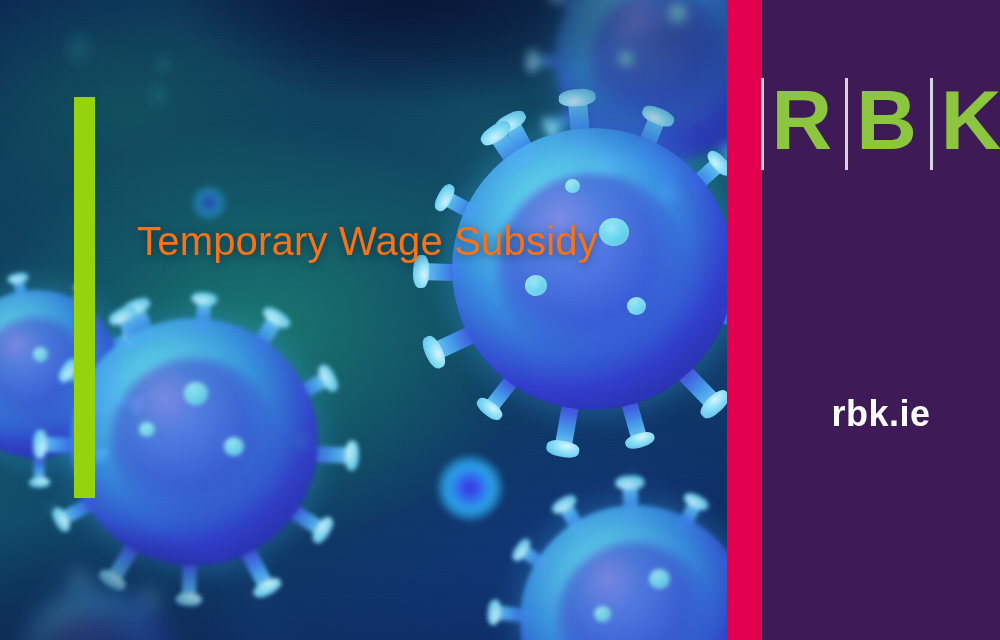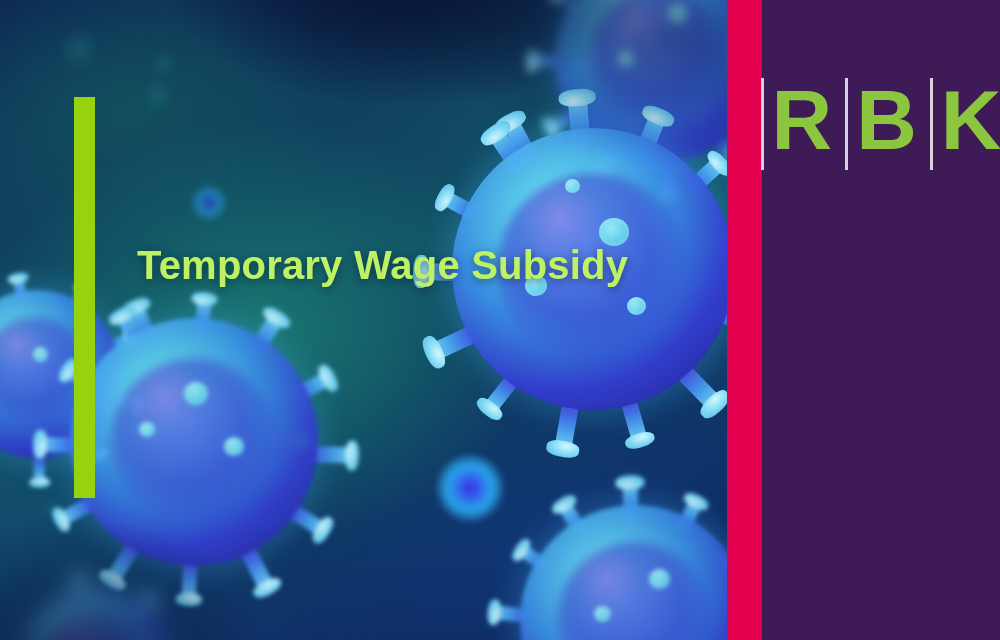--- a/index.html
+++ b/index.html
@@ -124,25 +124,25 @@
   }
   .headline {
     font-size:62px;
     font-weight:400;
     letter-spacing:2px;
     color:#ffffff;
     line-height:1;
     text-shadow:0 2px 10px rgba(0,20,40,0.45);
   }
   .subhead {
-    margin-top:72px;
+    margin-top:48px;
     font-size:40px;
-    font-weight:700;
+    font-weight:400;
     letter-spacing:0.2px;
-    color:#bef264;
+    color:#f97316;
     line-height:1.27;
     text-shadow:0 2px 9px rgba(0,20,40,0.5);
     white-space:nowrap;
   }
 
   
   .pink-band {
     position:absolute;
     left:727px; top:0;
     width:35px; height:640px;
@@ -418,15 +418,16 @@
   <div class="pink-band"></div>
 
   <div class="brand-panel">
 
     <div class="logo">
       <span class="logo-letter">R</span>
       <span class="logo-letter">B</span>
       <span class="logo-letter">K</span>
     </div>
 
+    <div class="site-url">rbk.ie</div>
   </div>
 
 </div>
 
 </body></html>

